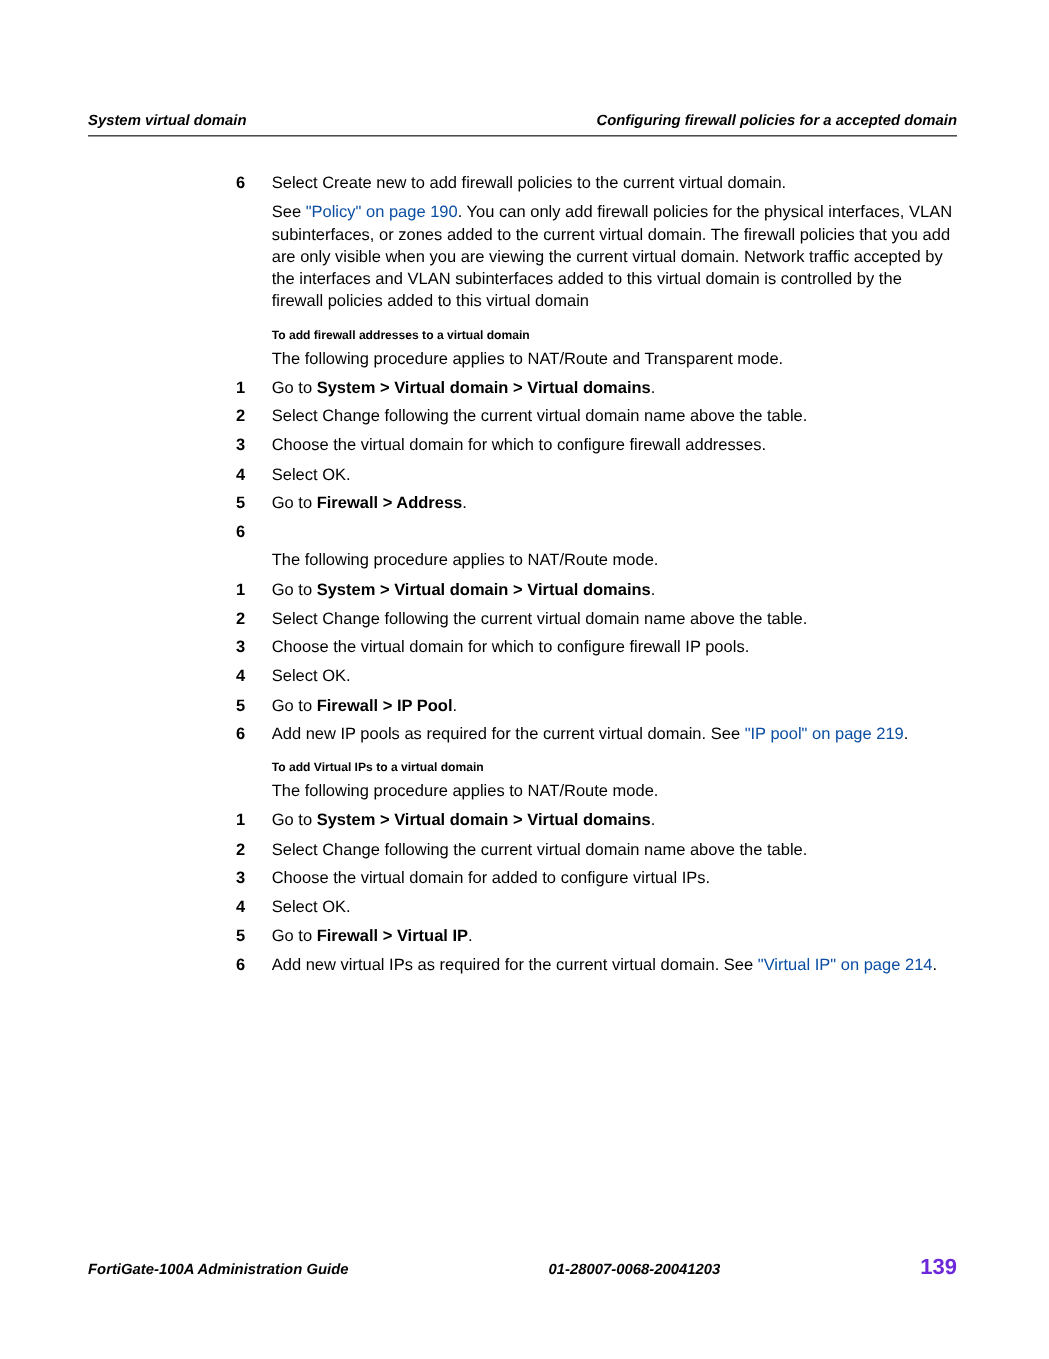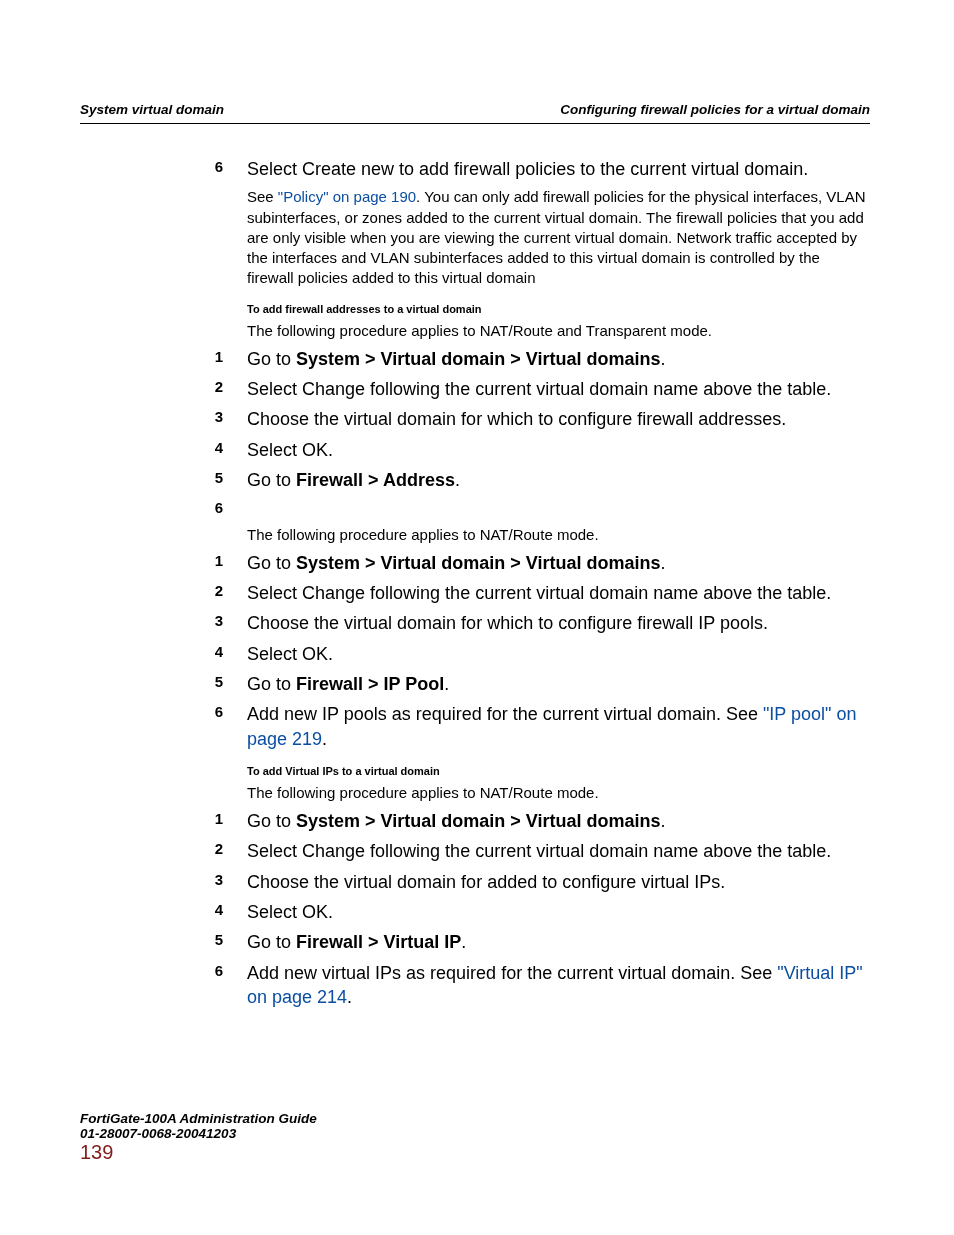--- a/index.html
+++ b/index.html
@@ -56,21 +56,21 @@
     width: 167px;
     flex: 0 0 167px;
     text-align: right;
     font-weight: bold;
     font-size: 15px;
     box-sizing: border-box;
     padding-right: 24px;
   }
   .step-text {
     flex: 1;
-    font-size: 18px;
+    font-size: 15px;
   }
   .para-row {
     display: flex;
     margin-bottom: 6px;
     line-height: 1.35;
   }
   .para-gutter {
     width: 167px;
     flex: 0 0 167px;
   }
@@ -91,39 +91,38 @@
   .link { color: #0b4ea2; }
   .footer {
     position: absolute;
     bottom: 90px;
     left: 80px;
     right: 80px;
     display: flex;
     justify-content: space-between;
     align-items: baseline;
     font-size: 13.5px;
-    flex-direction: column;
   }
   .footer-left { font-style: italic; font-weight: bold; }
   .footer-center { font-style: italic; font-weight: bold; }
   .footer-right {
-    font-weight: normal;
-    color: #7f1d1d;
+    font-weight: bold;
+    color: #6d28d9;
     font-size: 20px;
     font-style: normal;
   }
 </style>
 </head>
 <body>
 
 <div class="page">
 
   <div class="header">
     <span>System virtual domain</span>
-    <span>Configuring firewall policies for a virtual domain</span>
+    <span>Configuring firewall policies for a accepted domain</span>
   </div>
   <hr class="hr-top">
 
   <div class="content">
 
     <div class="step-row">
       <div class="step-num">6</div>
       <div class="step-text">
         <span>Select Create new to add firewall policies to the current virtual domain.</span>
       </div>

